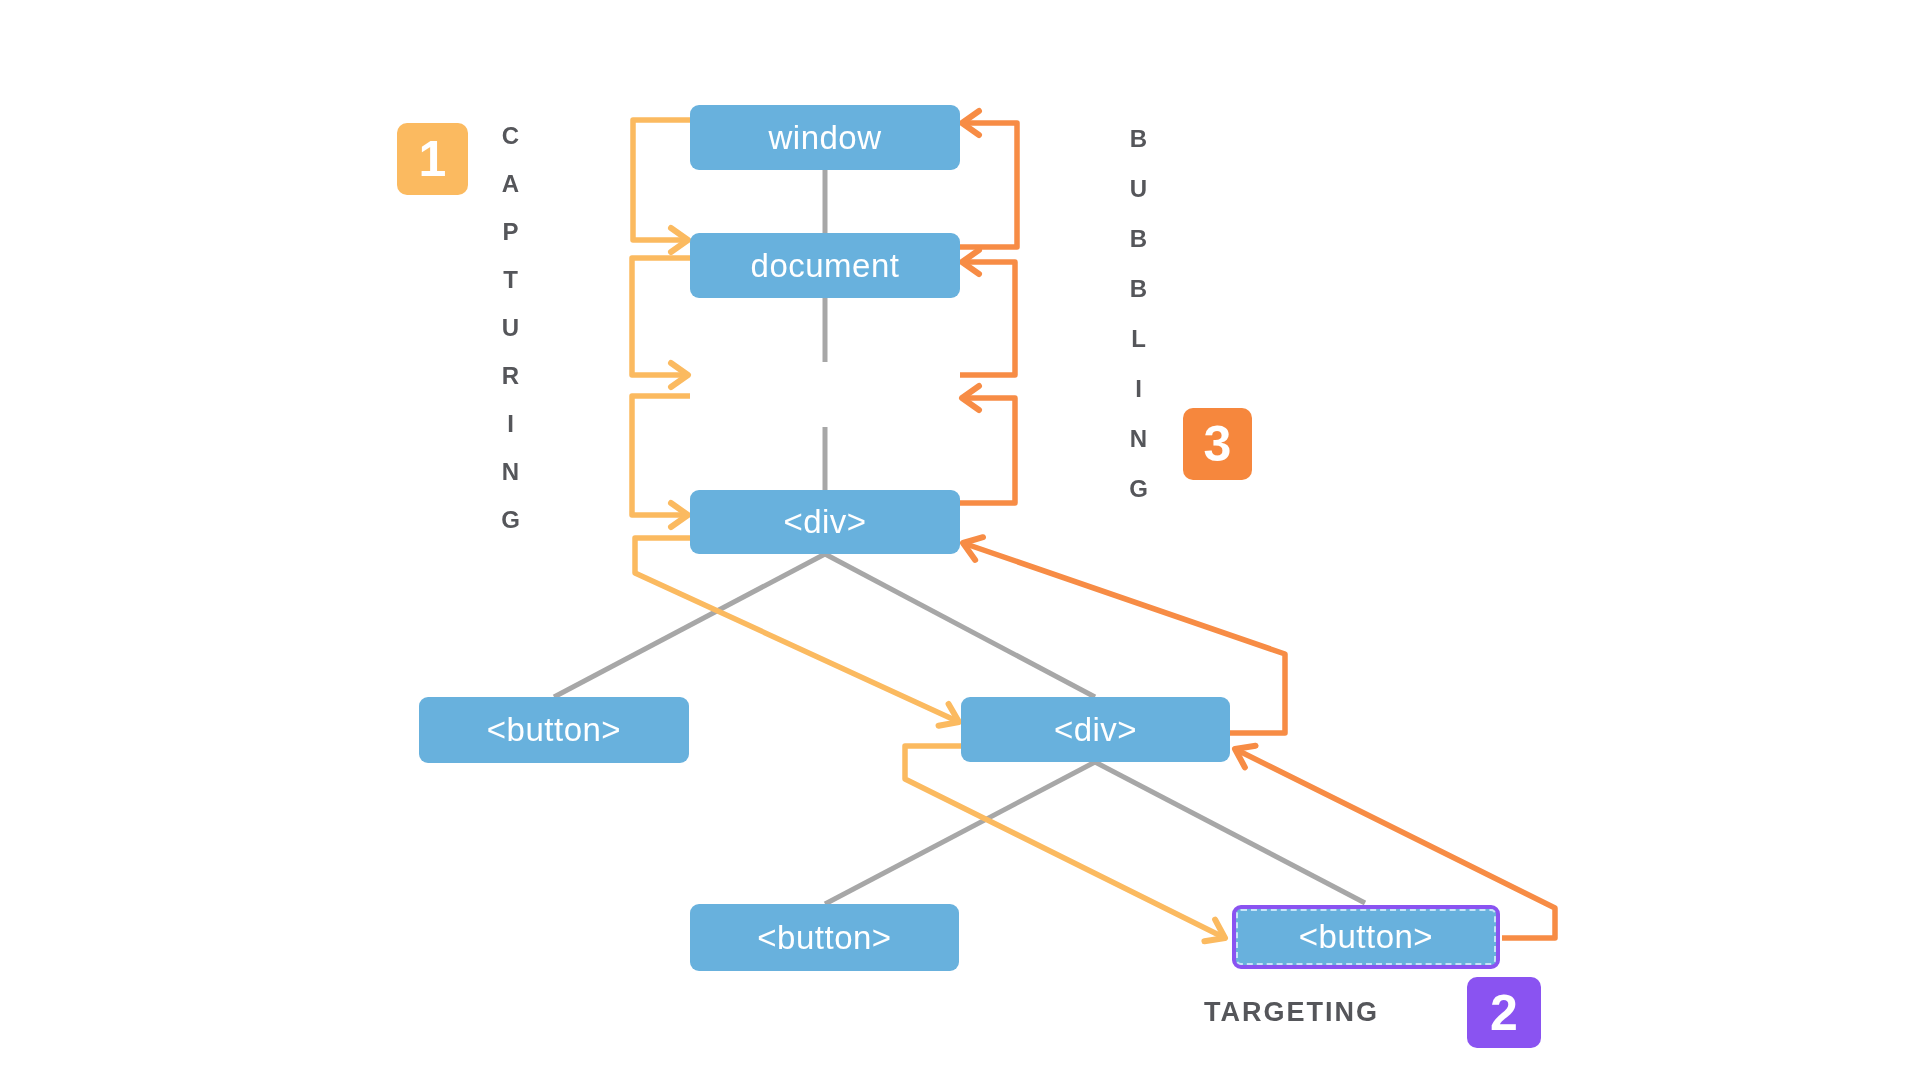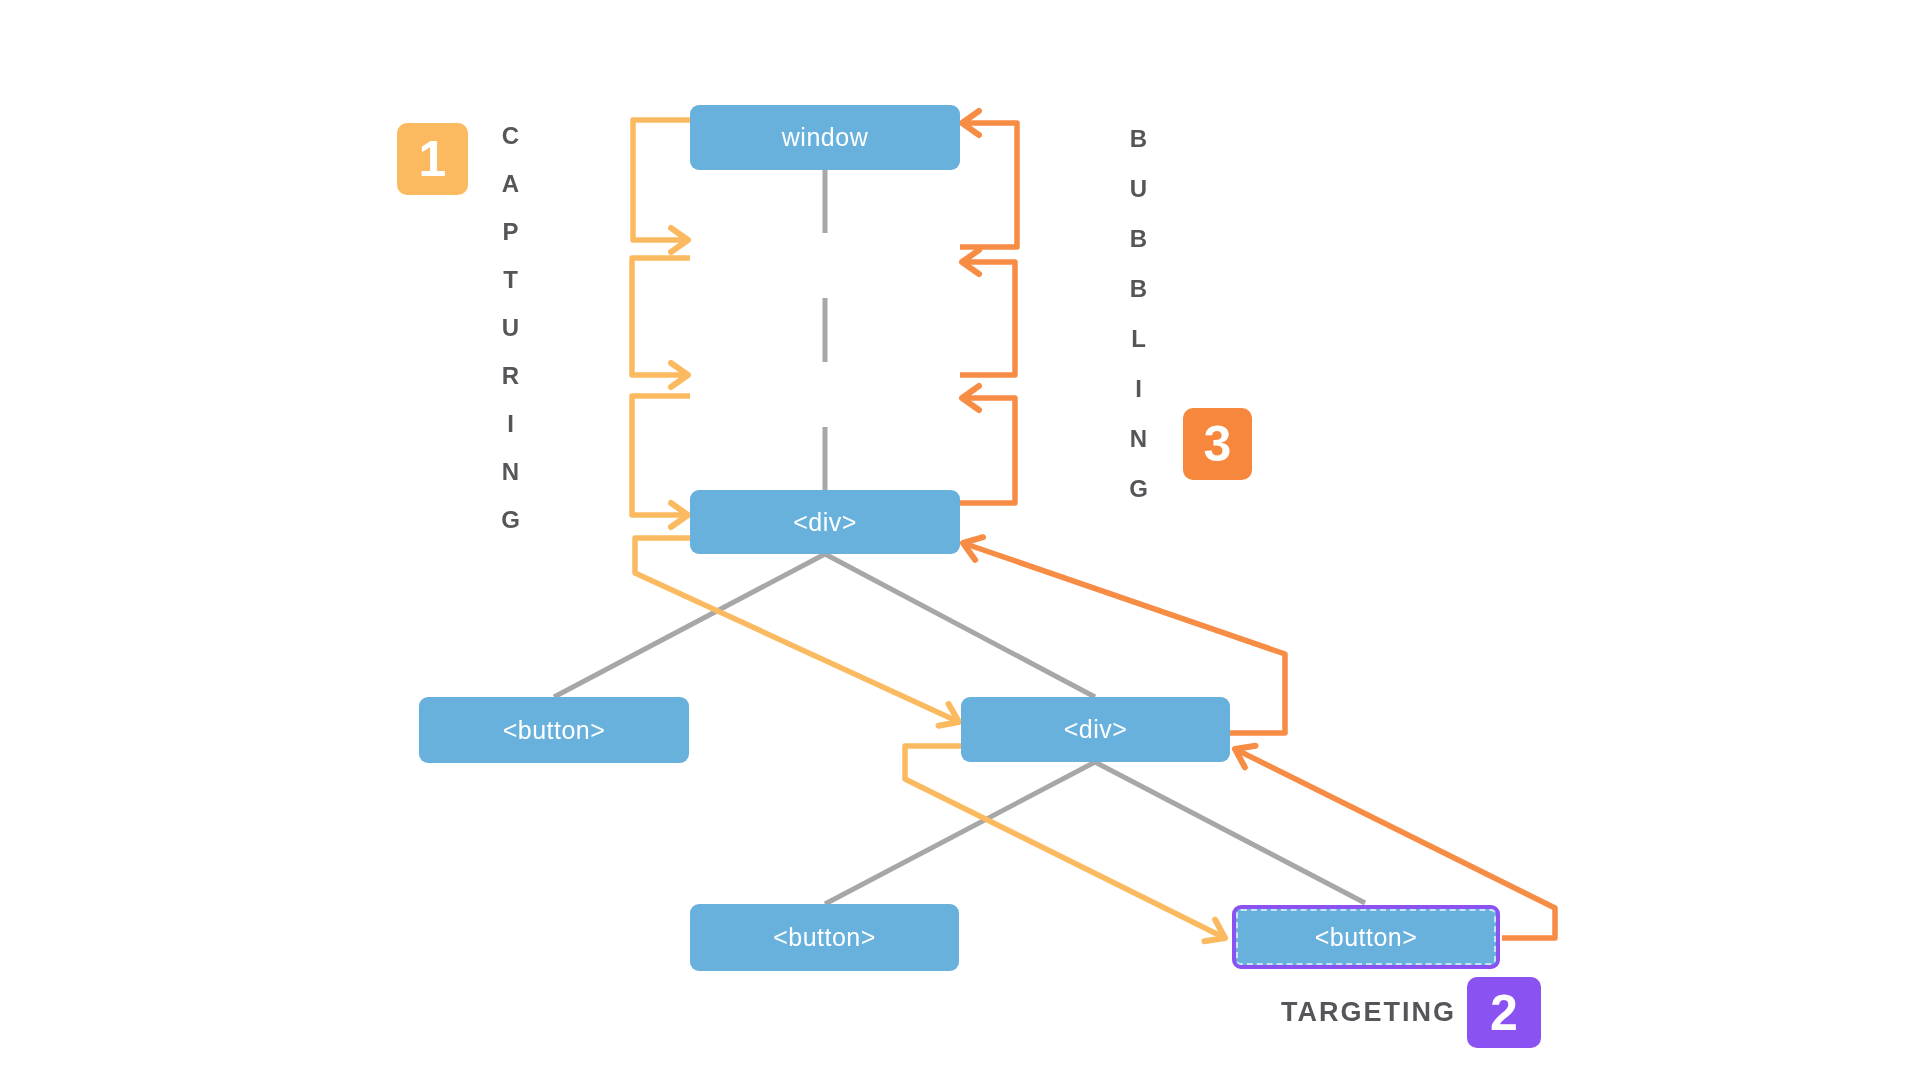--- a/index.html
+++ b/index.html
@@ -14,21 +14,21 @@
   .tree-line{stroke:#A7A7A7;stroke-width:5;fill:none;}
   .capture-line{stroke:#FBBA60;stroke-width:5.5;fill:none;stroke-linejoin:round;}
   .bubble-line{stroke:#F78C45;stroke-width:5.5;fill:none;stroke-linejoin:round;}
 
   .node{
     position:absolute;
     width:270px;height:65px;
     background:#68B1DD;
     border-radius:9px;
     color:#ffffff;
-    font-size:25px;
+    font-size:33px;
     display:flex;align-items:center;justify-content:center;
     box-sizing:border-box;
     letter-spacing:0.5px;
   }
   #n-window{left:690px;top:105px;}
   #n-document{left:690px;top:233px;}
   #n-main{left:690px;top:362px;}
   #n-div1{left:690px;top:490px;height:64px;}
   #n-button-left{left:419px;top:697px;height:66px;}
   #n-div2{left:961px;top:697px;width:269px;}
@@ -59,21 +59,21 @@
     font-weight:bold;
     color:#55565A;
     font-size:24px;
     white-space:nowrap;
   }
   #capturing-label{left:496px;top:122px;letter-spacing:21px;}
   #bubbling-label{left:1124px;top:125px;letter-spacing:23px;}
 
   #targeting-label{
     position:absolute;
-    left:1281px;top:997px;
+    left:1204px;top:997px;
     font-weight:bold;
     font-size:27px;
     letter-spacing:2px;
     color:#55565A;
   }
 </style>
 </head>
 <body>
 
 <div id="stage">
@@ -103,20 +103,21 @@
     <polyline class="capture-line" points="961,746 905,746 905,779 1225,938" marker-end="url(#capHead)"></polyline>
 
     <polyline class="bubble-line" points="960,247 1017,247 1017,123 962,123" marker-end="url(#bubHead)"></polyline>
     <polyline class="bubble-line" points="960,375 1015,375 1015,262 962,262" marker-end="url(#bubHead)"></polyline>
     <polyline class="bubble-line" points="960,503 1015,503 1015,398 962,398" marker-end="url(#bubHead)"></polyline>
     <polyline class="bubble-line" points="1230,733 1285,733 1285,654 963,543" marker-end="url(#bubHead)"></polyline>
     <polyline class="bubble-line" points="1502,938 1555,938 1555,908 1235,749" marker-end="url(#bubHead)"></polyline>
   </svg>
 
   <div class="node" id="n-window">window</div>
+  <div class="node" id="n-document">document</div>
   <div class="node" id="n-div1">&lt;div&gt;</div>
   <div class="node" id="n-button-left">&lt;button&gt;</div>
   <div class="node" id="n-div2">&lt;div&gt;</div>
   <div class="node" id="n-button-bottom">&lt;button&gt;</div>
   <div class="node" id="n-button-target">&lt;button&gt;</div>
 
   <div class="badge" id="badge-1">1</div>
   <div class="badge" id="badge-3">3</div>
   <div class="badge" id="badge-2">2</div>
 

